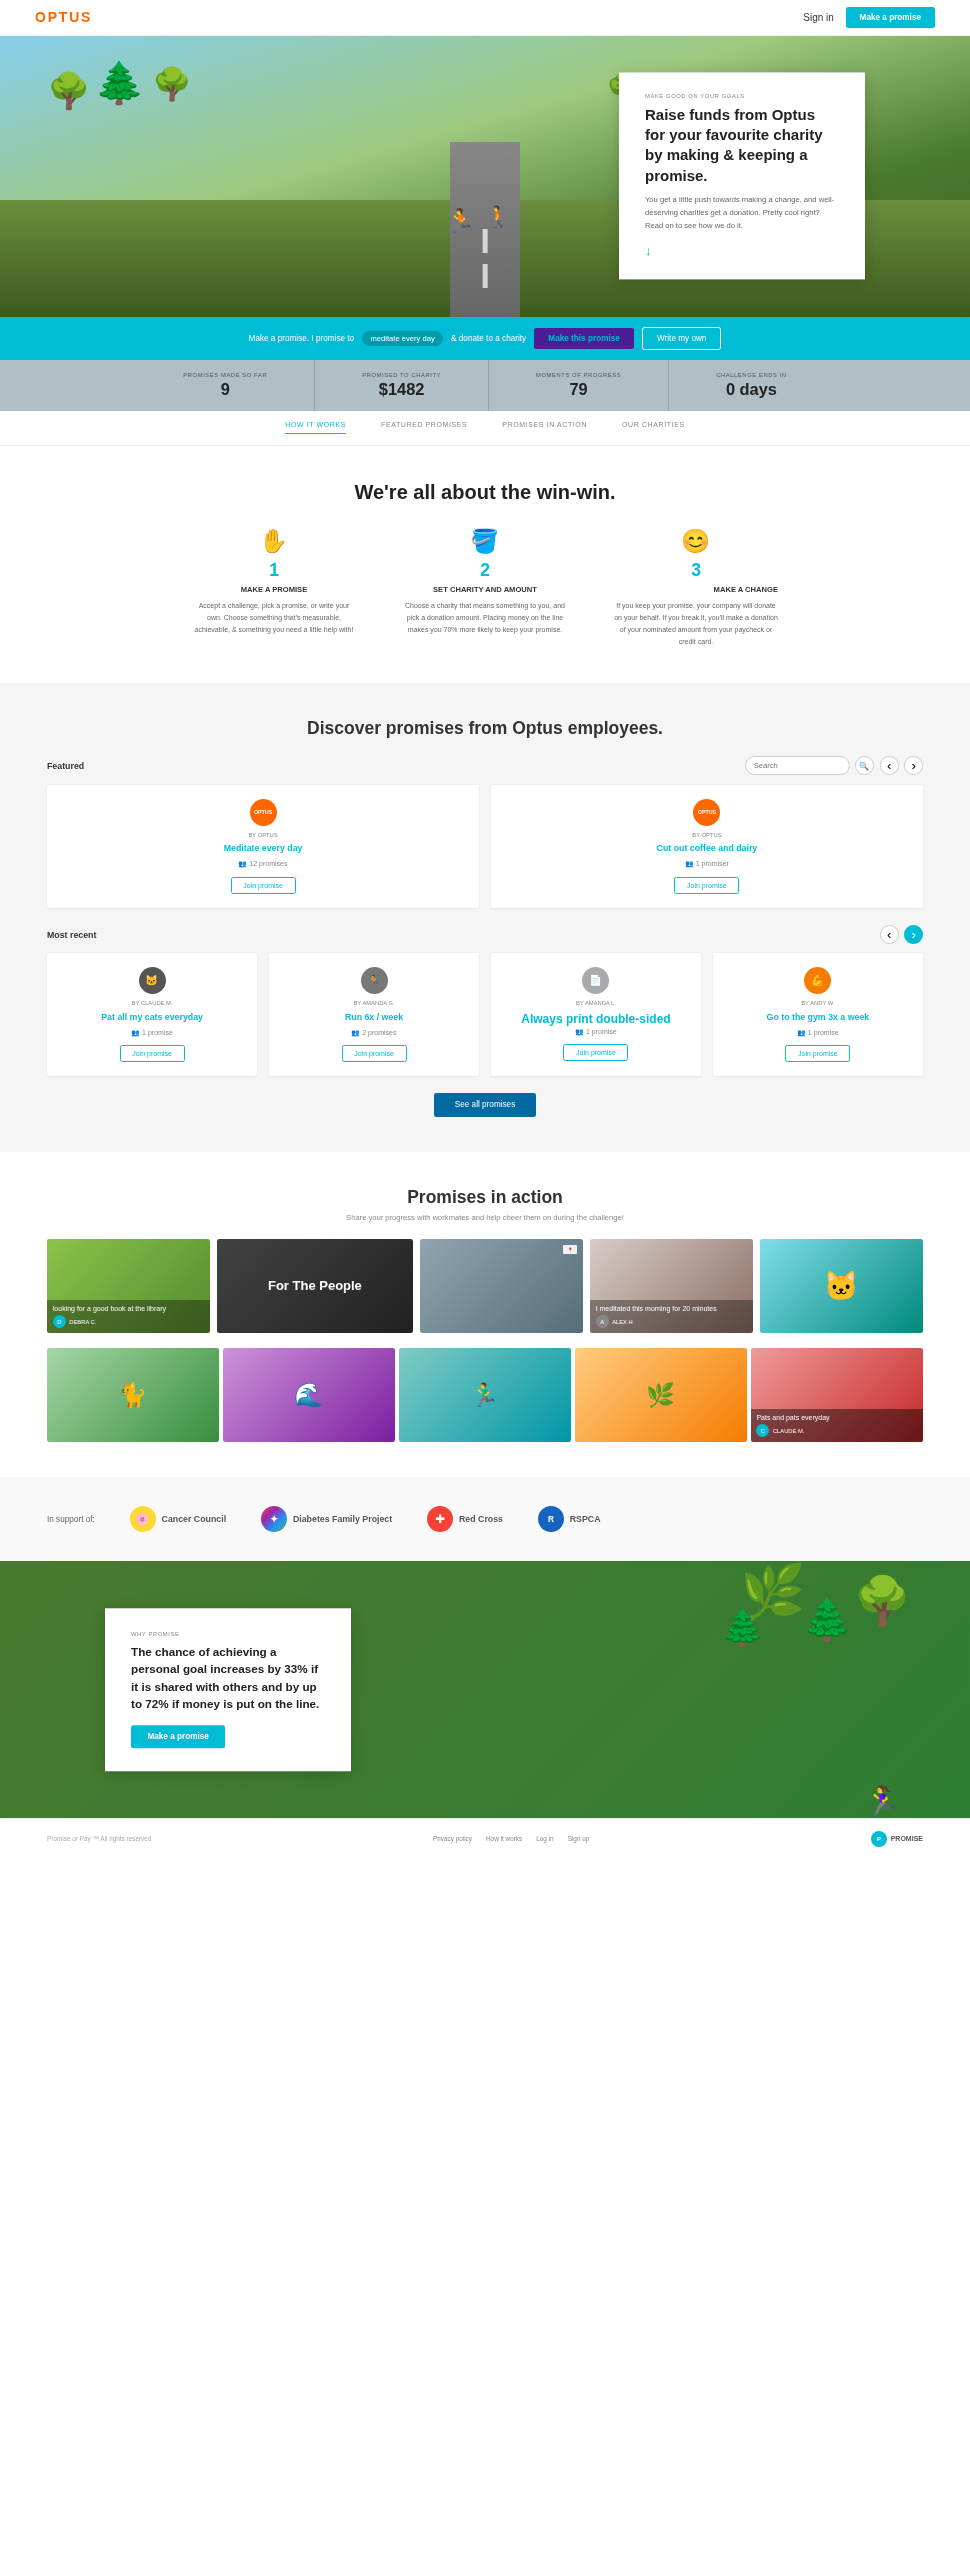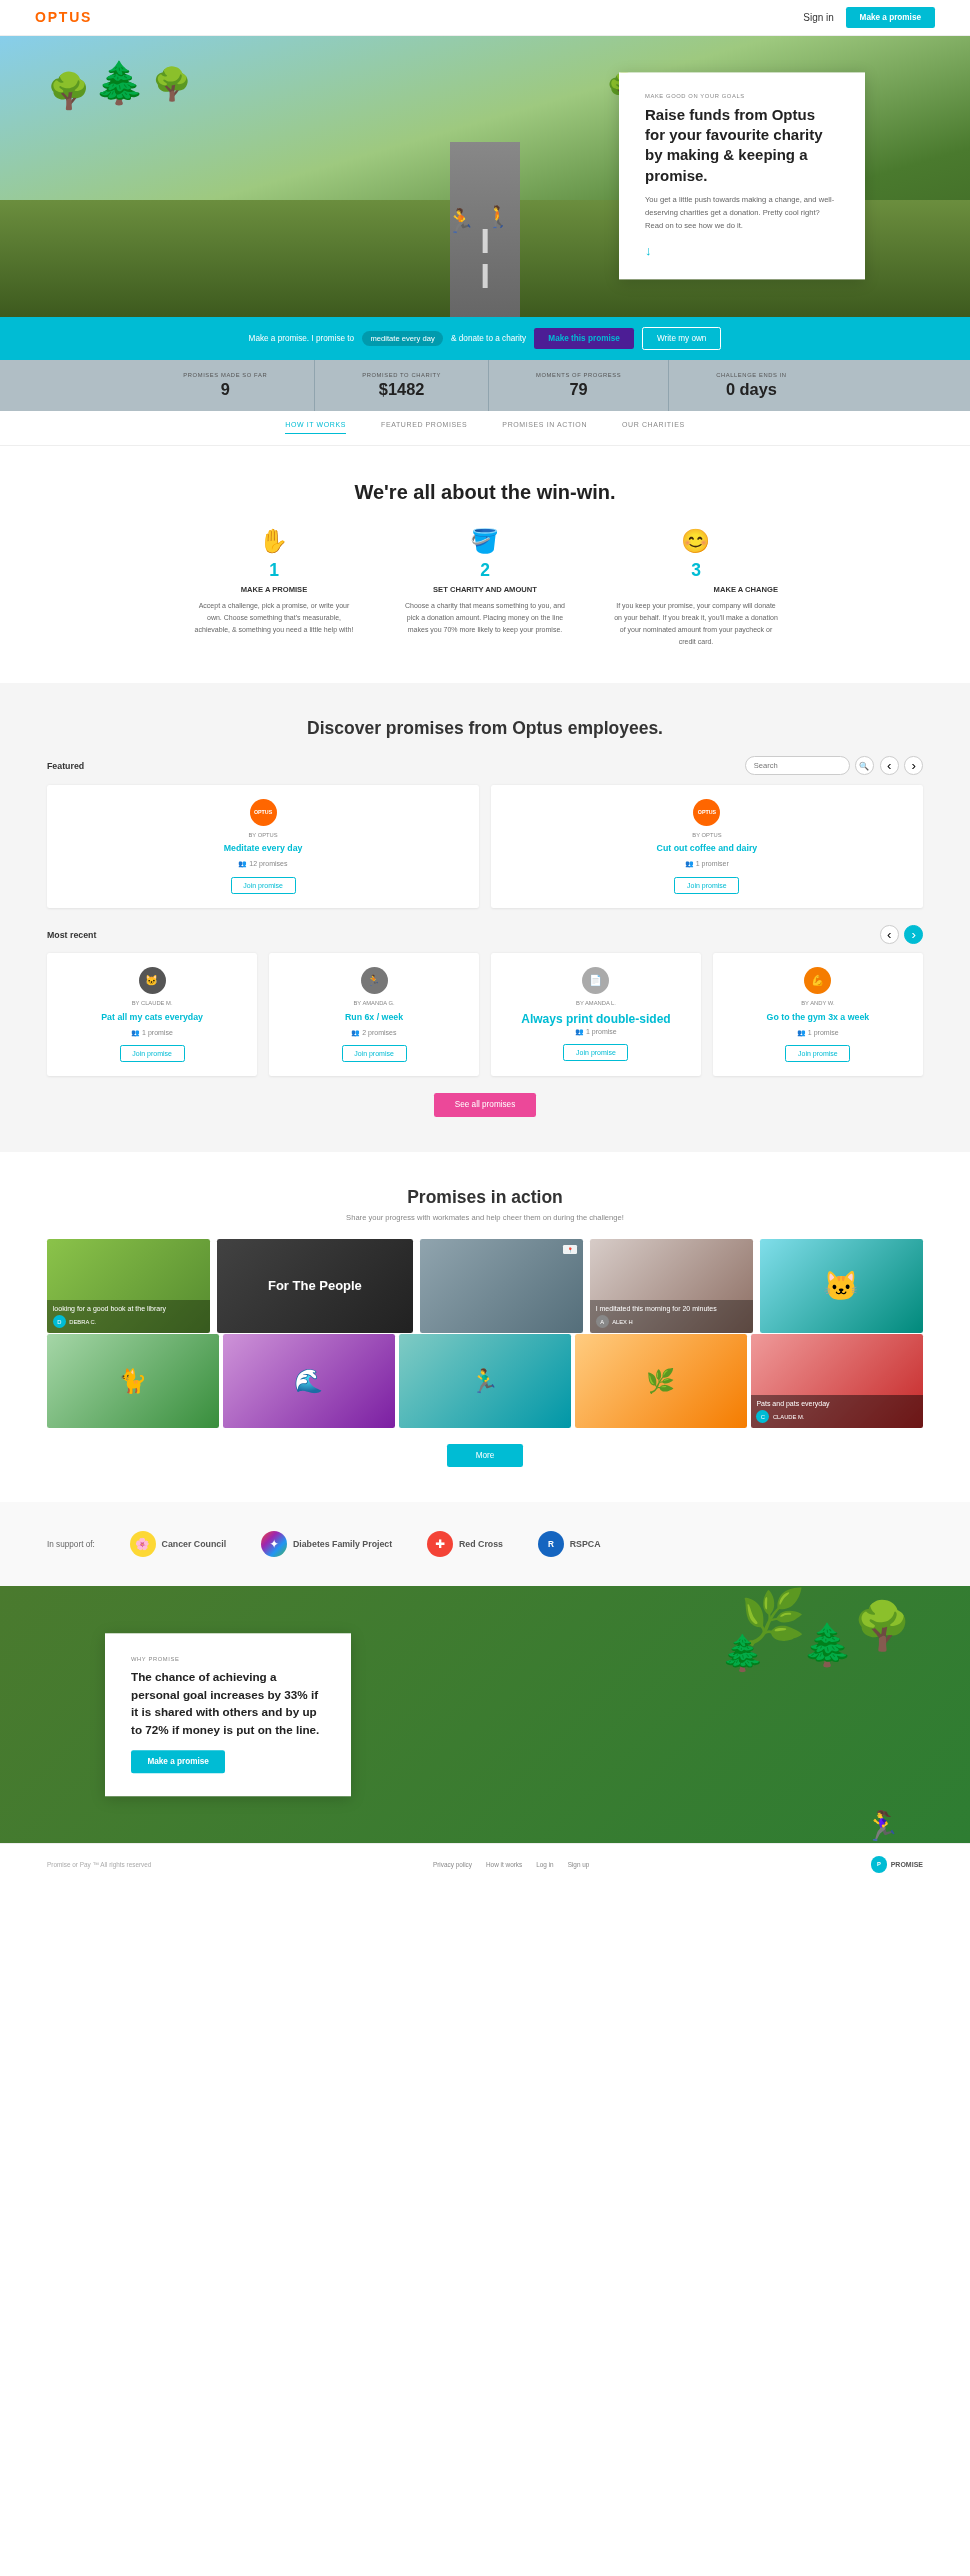--- a/index.html
+++ b/index.html
@@ -162,29 +162,29 @@
     <div style="background:#fff; border-radius:2.3px; padding:14px 11.7px; flex:1; text-align:center; box-shadow:0 0.6px 2.3px rgba(0,0,0,0.08);">
       <div style="width:27px; height:27px; border-radius:50%; background:#f57c00; color:#fff; font-size:10.5px; display:flex; align-items:center; justify-content:center; margin:0 auto 5.8px;">💪</div>
       <div style="font-size:5.8px; color:#888; text-transform:uppercase; margin-bottom:4.7px;">BY ANDY W.</div>
       <div style="font-size:8.8px; font-weight:bold; color:#00bcd4; margin-bottom:5.8px; line-height:1.4;">Go to the gym 3x a week</div>
       <div style="font-size:7px; color:#888; margin-bottom:8.2px;">👥 <span>1 promise</span></div>
       <button style="border:0.6px solid #00bcd4; color:#00bcd4; background:#fff; padding:4.1px 11.7px; border-radius:2.3px; cursor:pointer; font-size:7px;">Join promise</button>
     </div>
   </div>
 
   <div style="text-align:center; margin-top:16.4px;">
-    <button style="background:#ec4899; color:#fff; border:none; padding:7.6px 21px; border-radius:2.3px; cursor:pointer; font-size:8.2px;">See all promises</button>
+    <button style="background:#0369a1; color:#fff; border:none; padding:7.6px 21px; border-radius:2.3px; cursor:pointer; font-size:8.2px;">See all promises</button>
   </div>
 </section>
 
 <section style="padding:35px 47px; background:#fff;">
   <h2 style="font-size:17.5px; font-weight:bold; text-align:center; margin-bottom:4.7px;">Promises in action</h2>
   <p style="text-align:center; color:#888; font-size:7.6px; margin-bottom:17.5px;">Share your progress with workmates and help cheer them on during the challenge!</p>
 
-  <div style="display:grid; grid-template-columns: 1fr 1.2fr 1fr 1fr 1fr; gap:7px; margin-bottom:1px;">
+  <div style="display:grid; grid-template-columns: 1fr 1.2fr 1fr 1fr 1fr; gap:7px; margin-bottom:15px;">
     <div style="background:linear-gradient(135deg,#8bc34a,#558b2f); border-radius:2.3px; height:94px; position:relative; overflow:hidden;">
       <div style="position:absolute; bottom:0; left:0; right:0; background:rgba(0,0,0,0.35); padding:4.7px 5.8px;">
         <div style="font-size:7px; color:#fff; font-weight:500; margin-bottom:3.5px;">looking for a good book at the library</div>
         <div style="display:flex; align-items:center; gap:3.5px;">
           <div style="width:13px; height:13px; border-radius:50%; background:#00bcd4; font-size:5.8px; display:flex; align-items:center; justify-content:center; color:#fff;">D</div>
           <span style="font-size:5.8px; color:#fff;">DEBRA C.</span>
         </div>
       </div>
     </div>
     <div style="background:linear-gradient(135deg,#424242,#212121); border-radius:2.3px; height:94px; position:relative; overflow:hidden; display:flex; align-items:center; justify-content:center;">
@@ -226,23 +226,20 @@
       <div style="position:absolute; bottom:0; left:0; right:0; background:rgba(0,0,0,0.45); padding:4.7px 5.8px;">
         <div style="font-size:7px; color:#fff; font-weight:500; margin-bottom:3.5px;">Pats and pats everyday</div>
         <div style="display:flex; align-items:center; gap:3.5px;">
           <div style="width:13px; height:13px; border-radius:50%; background:#00bcd4; font-size:5.8px; display:flex; align-items:center; justify-content:center; color:#fff;">C</div>
           <span style="font-size:5.8px; color:#fff;">CLAUDE M.</span>
         </div>
       </div>
     </div>
   </div>
 
-  <div style="text-align:center; margin-top:16.4px;">
-    <button style="background:#00bcd4; color:#fff; border:none; padding:7px 29px; border-radius:2.3px; cursor:pointer; font-size:8.2px;">More</button>
-  </div>
 </section>
 
 <section style="padding:29px 47px; background:#f9f9f9;">
   <div style="display:flex; align-items:center; gap:35px; flex-wrap:wrap;">
     <span style="font-size:8.2px; color:#666; white-space:nowrap;">In support of:</span>
     <div style="display:flex; align-items:center; gap:5.8px;">
       <div style="width:26px; height:26px; border-radius:50%; background:#fdd835; display:flex; align-items:center; justify-content:center; font-size:11.7px;">🌸</div>
       <span style="font-size:8.8px; font-weight:bold; color:#555;">Cancer Council</span>
     </div>
     <div style="display:flex; align-items:center; gap:5.8px;">

